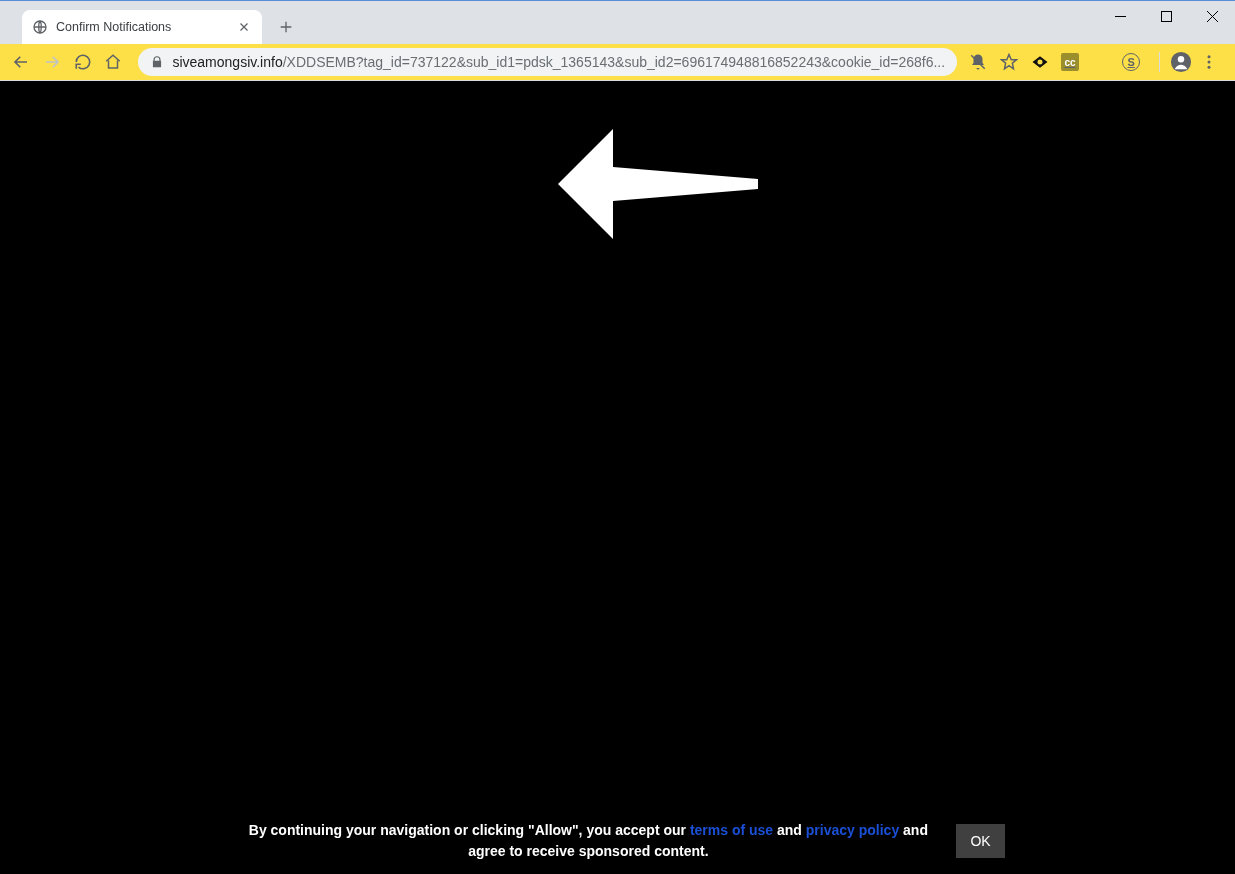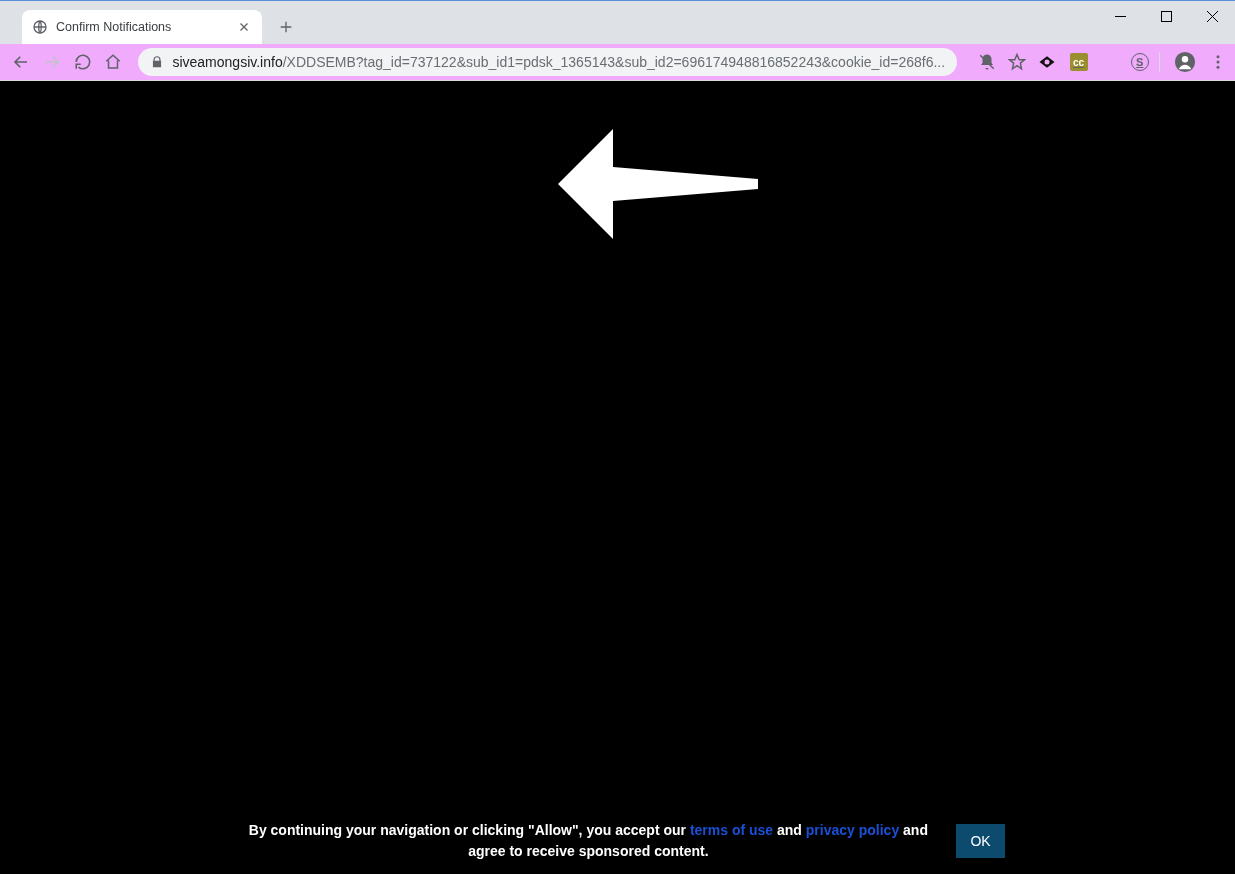--- a/index.html
+++ b/index.html
@@ -11,43 +11,43 @@
   .titlebar { background: #dee1e6; height: 44px; display: flex; align-items: flex-end; border-top: 1px solid #5a8dd8; position: relative; }
   .tabs { display: flex; align-items: flex-end; height: 100%; padding-left: 22px; flex: 1; }
   .tab { background: #fff; height: 34px; min-width: 240px; border-radius: 8px 8px 0 0; display: flex; align-items: center; padding: 0 10px; gap: 8px; color: #3c4043; font-size: 12.5px; position: relative; }
   .tab .globe { width: 16px; height: 16px; color: #5f6368; }
   .tab .title { flex: 1; white-space: nowrap; overflow: hidden; text-overflow: ellipsis; }
   .tab .close { width: 16px; height: 16px; display: flex; align-items: center; justify-content: center; color: #5f6368; cursor: pointer; }
   .newtab { width: 28px; height: 28px; margin-left: 10px; margin-bottom: 3px; display: flex; align-items: center; justify-content: center; color: #5f6368; cursor: pointer; }
   .win-controls { display: flex; align-items: flex-start; height: 100%; }
   .win-btn { width: 46px; height: 30px; display: flex; align-items: center; justify-content: center; color: #000; cursor: pointer; }
 
-  .toolbar { background: #f0abfc; height: 37px; display: flex; align-items: center; padding: 0 8px; gap: 4px; border-bottom: 1px solid #dadce0; }
+  .toolbar { background: #fde047; height: 37px; display: flex; align-items: center; padding: 0 8px; gap: 4px; border-bottom: 1px solid #dadce0; }
   .nav-btn { width: 28px; height: 28px; display: flex; align-items: center; justify-content: center; color: #5f6368; cursor: pointer; border-radius: 50%; }
   .nav-btn.disabled { color: #bfc2c7; cursor: default; }
   .omnibox { flex: 1; margin: 0 8px; height: 28px; background: #f1f3f4; border-radius: 14px; display: flex; align-items: center; padding: 0 12px; gap: 8px; color: #202124; font-size: 14px; }
   .omnibox .lock { width: 14px; height: 14px; color: #5f6368; flex-shrink: 0; }
   .omnibox .url { white-space: nowrap; overflow: hidden; text-overflow: ellipsis; flex: 1; }
   .omnibox .host { color: #202124; }
   .omnibox .path { color: #6a6e73; }
-  .tool-icon { width: 28px; height: 28px; display: flex; align-items: center; justify-content: flex-end; color: #5f6368; cursor: pointer; text-decoration: underline; }
+  .tool-icon { width: 28px; height: 28px; display: flex; align-items: center; justify-content: flex-start; color: #5f6368; cursor: pointer; text-decoration: underline; }
   .ext-icon { width: 20px; height: 20px; display: flex; align-items: center; justify-content: center; }
   .ext-eye { color: #111; }
   .ext-cc { background: #9a8e2d; color:#fff; border-radius:2px; font-size:10px; font-weight:bold; width:18px; height:18px; }
   .ext-s { width:18px;height:18px;border:1.5px solid #5f6368;border-radius:50%;color:#5f6368;font-size:11px;font-weight:600; display:flex;align-items:center;justify-content:center;}
   .sep { width:1px; height:20px; background:#dadce0; margin:0 6px; }
 
   
   .page { flex: 1; background: #000; position: relative; overflow: hidden; }
   .arrow { position: absolute; top: 48px; left: 50%; transform: translateX(-60px); }
   .headline { position: absolute; top: 375px; left: 0; right: 0; text-align: center; color: #8d8d8d; font-weight: 800; letter-spacing: -1px; font-size: 44px; padding: 0 20px; }
   .footer { position: absolute; bottom: 12px; left: 8px; right: 0; display: flex; align-items: center; justify-content: center; gap: 18px; padding: 0 30px; }
   .footer-text { color: #fff; font-size: 14px; font-weight: 600; text-align: center; line-height: 1.5; max-width: 700px; }
   .footer-text a { color: #1a4fd6; text-decoration: none; }
-  .ok-btn { background: #0c4a6e; color: #fff; border: none; padding: 9px 14px; font-size: 14px; font-weight: 500; cursor: pointer; }
+  .ok-btn { background: #404040; color: #fff; border: none; padding: 9px 14px; font-size: 14px; font-weight: 500; cursor: pointer; }
 </style>
 </head>
 <body>
 
 <div class="chrome">
 
   <div class="titlebar">
     <div class="tabs">
       <div class="tab">
         <span class="globe">

